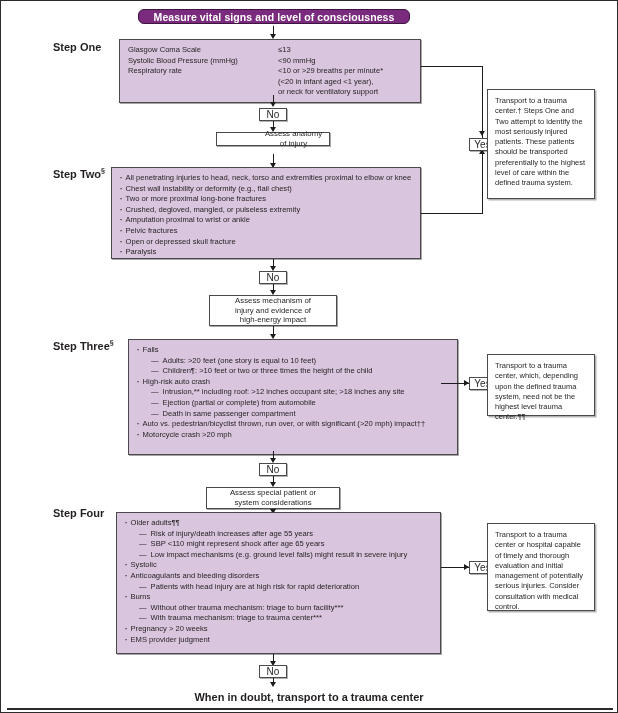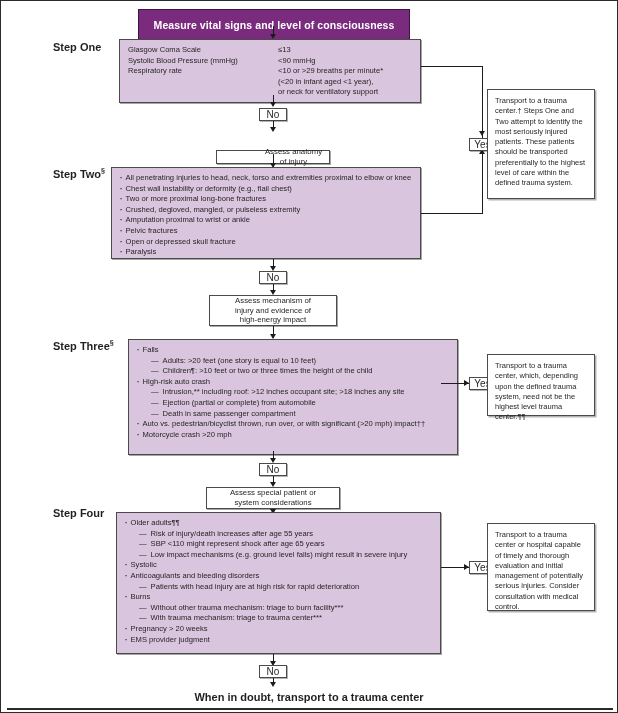--- a/index.html
+++ b/index.html
@@ -130,21 +130,21 @@
     width:100%;
     color:#231f20;
   }
   .botrule{background:#2b2b2b;height:2px;}
 </style>
 </head>
 <body>
 
 <div id="page">
 
-  <div class="abs banner" style="left:137px;top:8px;width:272px;height:31px;">Measure vital signs and level of consciousness</div>
+  <div class="abs banner" style="left:137px;top:8px;width:272px;height:15px;border-radius:6px;">Measure vital signs and level of consciousness</div>
 
   <div class="abs vline" style="left:272px;top:25px;height:9px;"></div>
   <div class="abs arrow-d" style="left:269px;top:33px;"></div>
 
   <div class="abs steplabel" style="left:52px;top:40px;">
     <span>Step One</span><sup></sup>
   </div>
 
   <div class="abs panel vitals" id="step-one-panel" style="left:118px;top:38px;width:302px;height:64px;">
     <div class="vcol-l">
@@ -162,21 +162,21 @@
         <div class="row">or neck for ventilatory support</div>
       </div>
   </div>
 
   <div class="abs vline" style="left:272px;top:94px;height:8px;"></div>
   <div class="abs arrow-d" style="left:269px;top:101px;"></div>
   <div class="abs tagbox" style="left:258px;top:107px;width:28px;height:13px;">No</div>
   <div class="abs vline" style="left:272px;top:120px;height:7px;"></div>
   <div class="abs arrow-d" style="left:269px;top:126px;"></div>
 
-  <div class="abs pbox" style="left:215px;top:149px;width:114px;height:14px;padding-left:41px;">
+  <div class="abs pbox" style="left:215px;top:131px;width:114px;height:14px;padding-left:41px;">
     <div>
       <div>Assess anatomy</div>
       <div>of injury</div>
     </div>
   </div>
 
   <div class="abs vline" style="left:272px;top:153px;height:13px;"></div>
   <div class="abs arrow-d" style="left:269px;top:162px;"></div>
 
   <div class="abs steplabel" style="left:52px;top:167px;">

